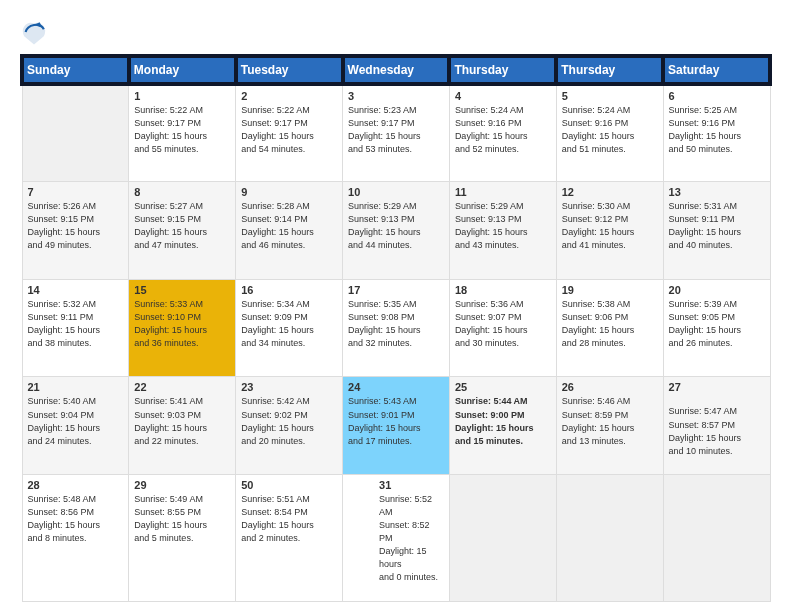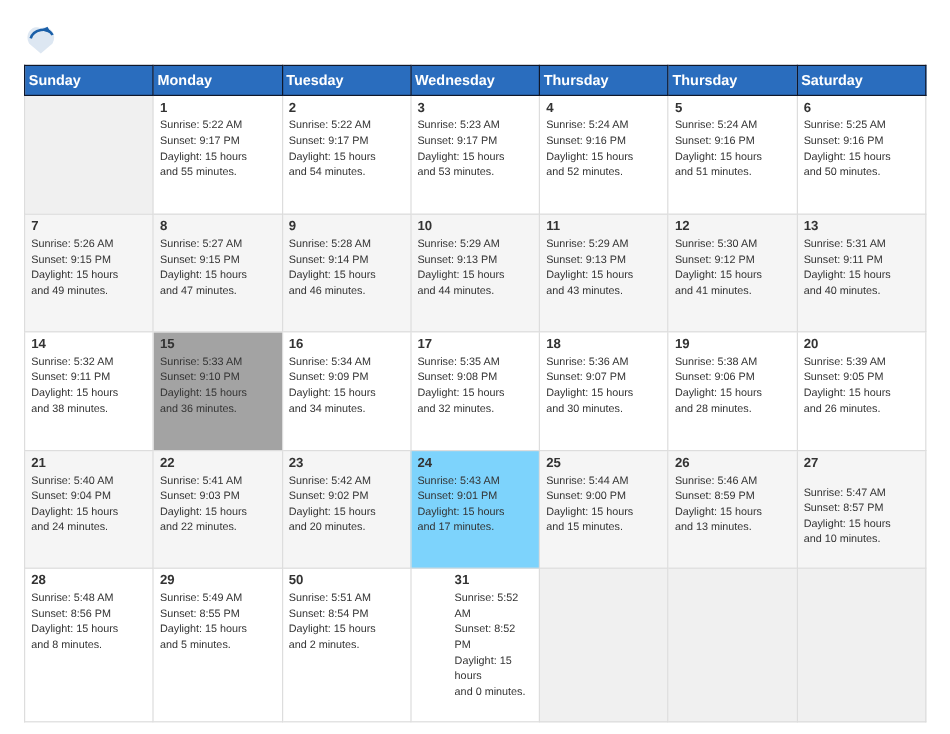--- a/index.html
+++ b/index.html
@@ -67,21 +67,21 @@
       width: 100%;
       table-layout: fixed;
     }
     .calendar th {
       background: #2a6dbe;
       color: #fff;
       font-size: 12px;
       font-weight: bold;
       padding: 5px 3px;
       text-align: left;
-      border: 1px solid #0f172a;
+      border: 4px solid #0f172a;
     }
     .calendar td {
       border: 1px solid #ddd;
       vertical-align: top;
       padding: 4px 5px;
       font-size: 9.5px;
       color: #333;
       height: 88px;
     }
     .calendar tr:nth-child(even) td {
@@ -237,21 +237,21 @@
           </td>
         </tr>
         <tr>
           <td style="background: rgb(255, 255, 255);">
             <span class="day-num">14</span>
             <div class="cell-content" style="white-space: pre-line;">Sunrise: 5:32 AM
 Sunset: 9:11 PM
 Daylight: 15 hours
 and 38 minutes.</div>
           </td>
-          <td style="background: #a3a3a3;">
+          <td style="background: #eab308;">
             <span class="day-num">15</span>
             <div class="cell-content" style="white-space: pre-line;">Sunrise: 5:33 AM
 Sunset: 9:10 PM
 Daylight: 15 hours
 and 36 minutes.</div>
           </td>
           <td style="background: rgb(255, 255, 255);">
             <span class="day-num">16</span>
             <div class="cell-content" style="white-space: pre-line;">Sunrise: 5:34 AM
 Sunset: 9:09 PM
@@ -311,21 +311,21 @@
           </td>
           <td style="background: #7dd3fc;">
             <span class="day-num">24</span>
             <div class="cell-content" style="white-space: pre-line;">Sunrise: 5:43 AM
 Sunset: 9:01 PM
 Daylight: 15 hours
 and 17 minutes.</div>
           </td>
           <td style="background: rgb(245, 245, 245);">
             <span class="day-num">25</span>
-            <div class="cell-content" style="white-space: pre-line;">Sunrise: 5:44 AM
+            <div class="cell-content" style="white-space: pre-line; font-weight: bold;">Sunrise: 5:44 AM
 Sunset: 9:00 PM
 Daylight: 15 hours
 and 15 minutes.</div>
           </td>
           <td style="background: rgb(245, 245, 245);">
             <span class="day-num">26</span>
             <div class="cell-content" style="white-space: pre-line;">Sunrise: 5:46 AM
 Sunset: 8:59 PM
 Daylight: 15 hours
 and 13 minutes.</div>

